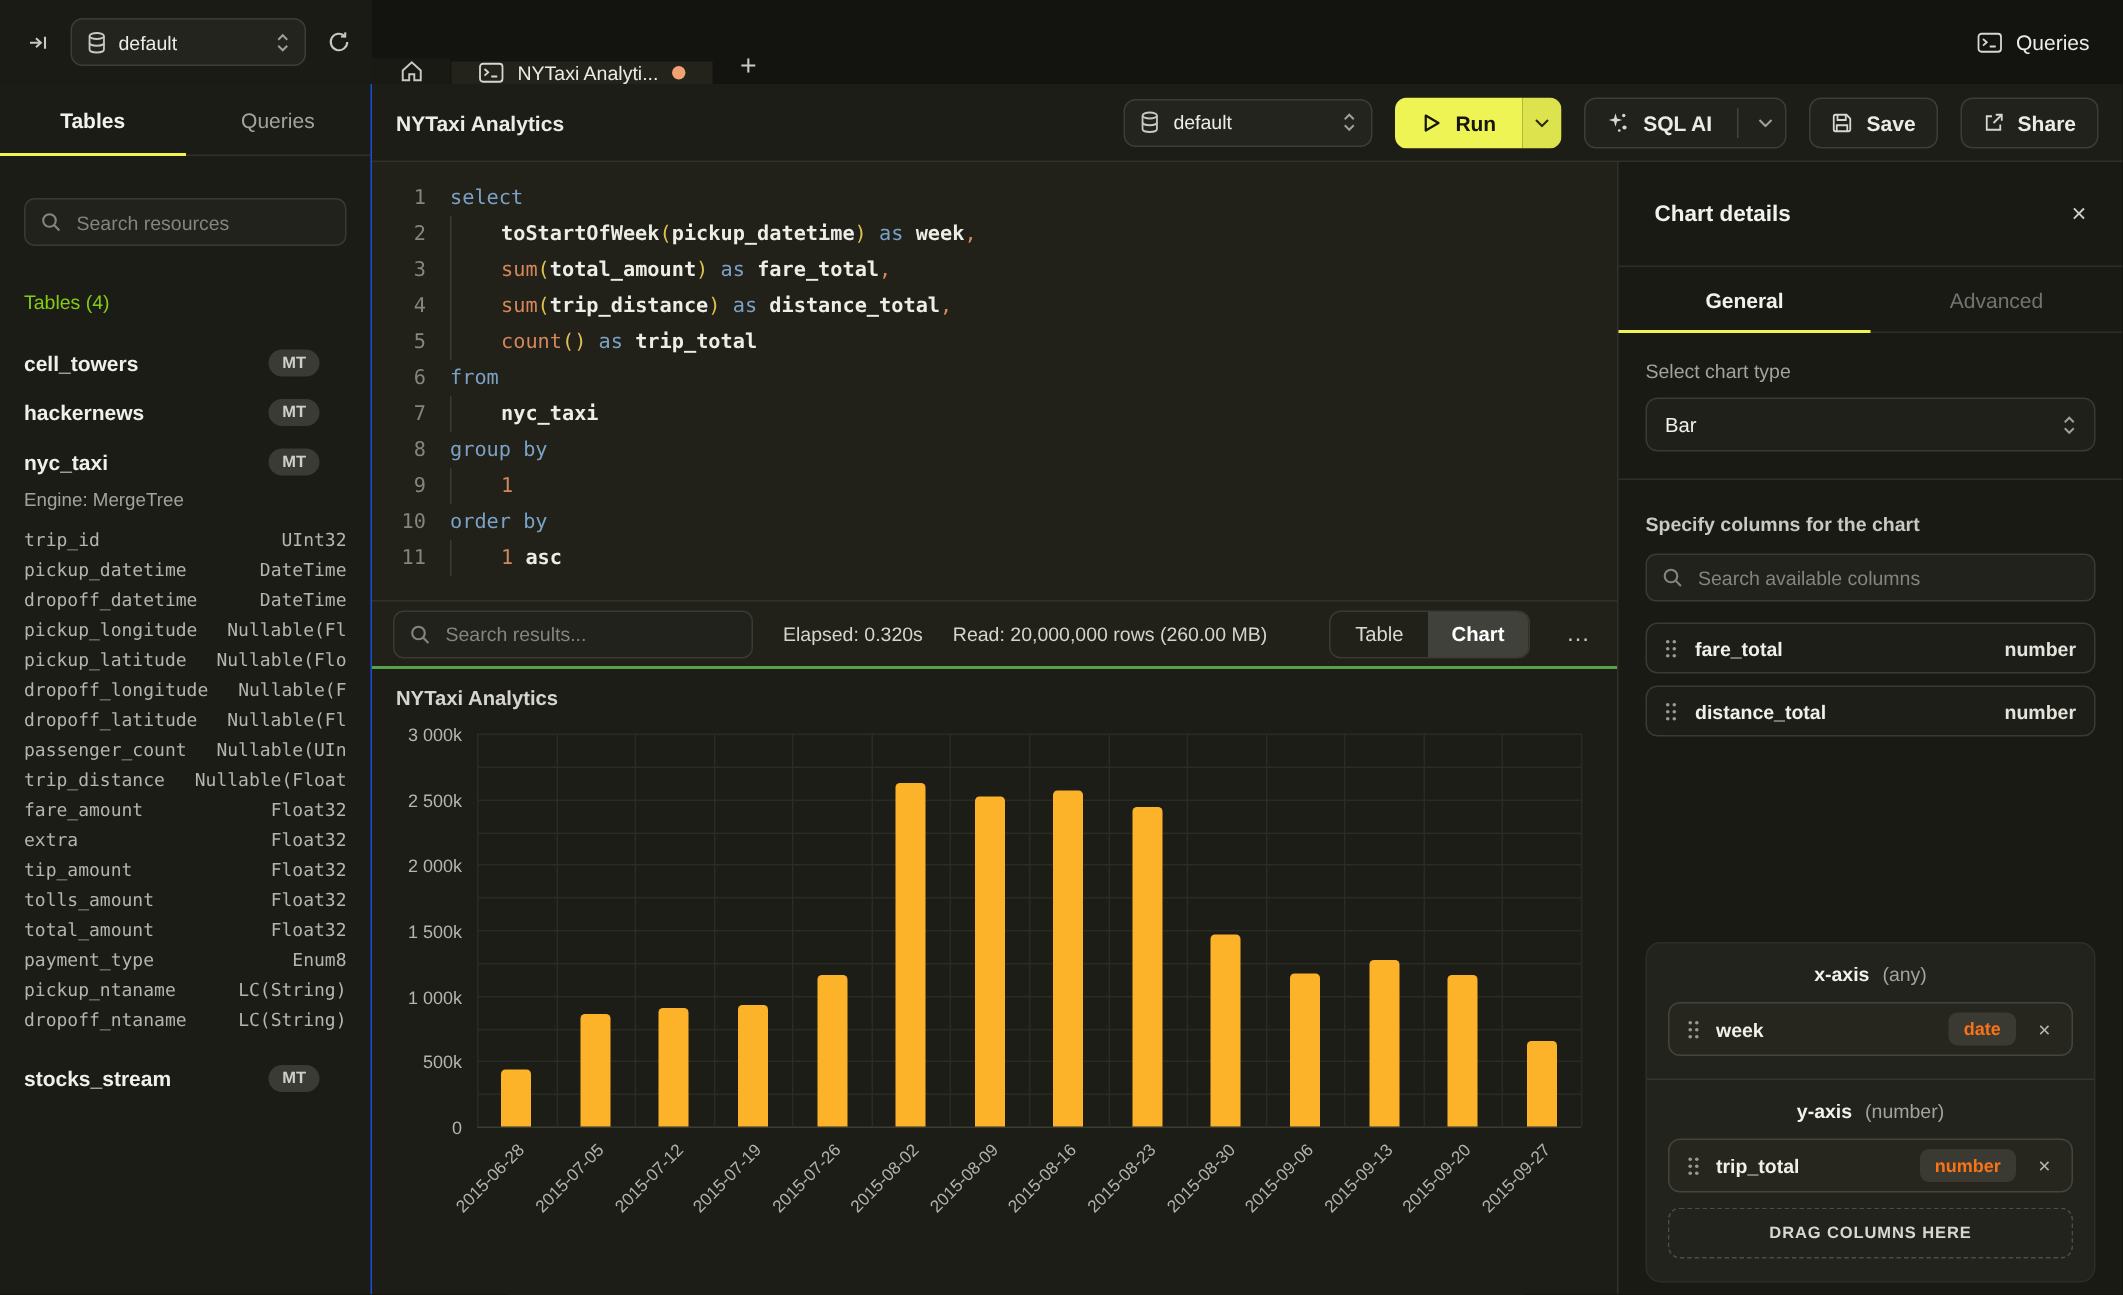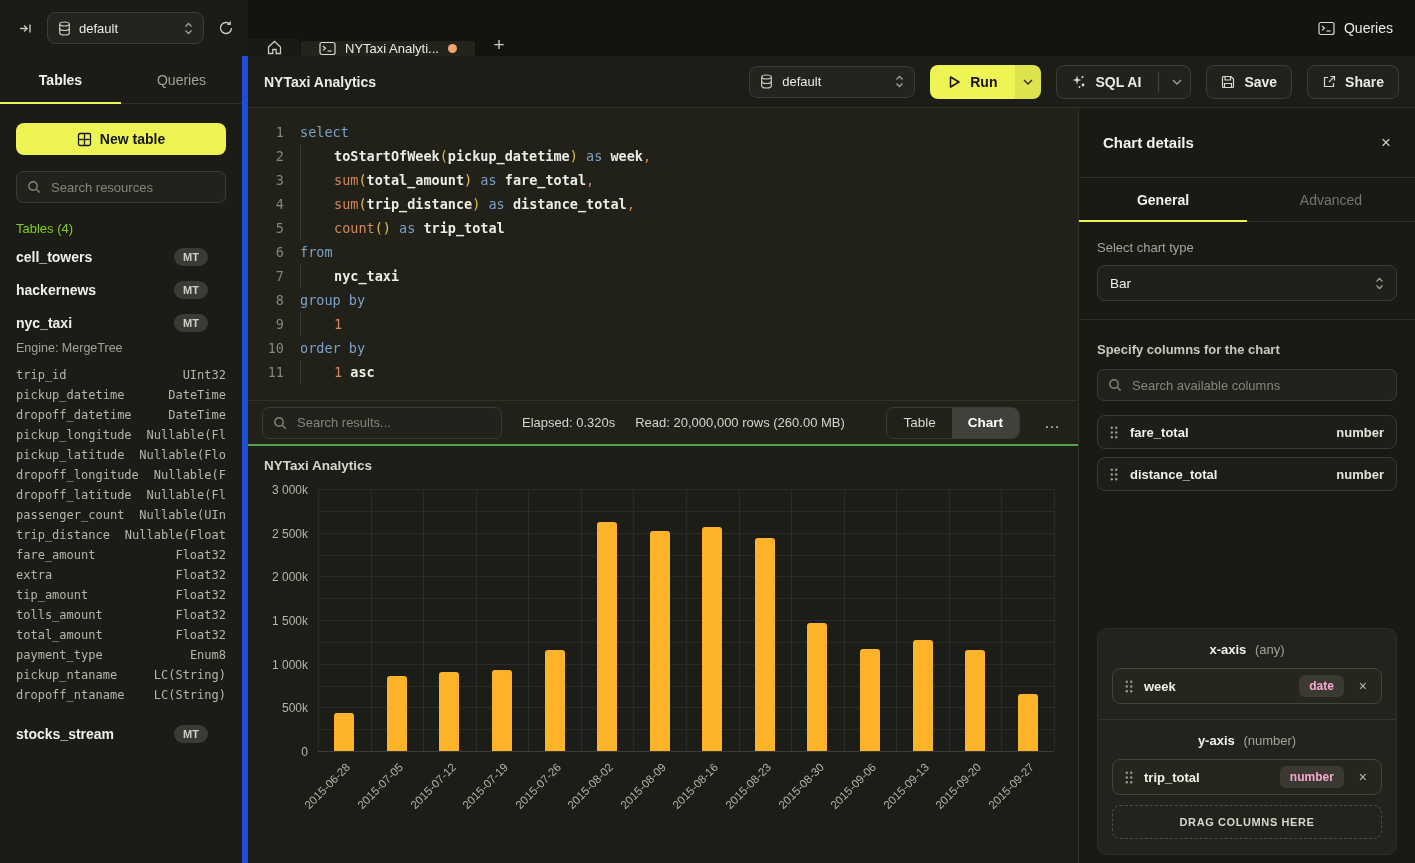--- a/index.html
+++ b/index.html
@@ -22,21 +22,21 @@
   .tab-home { width:52px; display:flex; align-items:center; justify-content:center; background:#1a1a14; cursor:pointer; }
   .tab { display:flex; align-items:center; gap:9px; padding:0 18px; background:#23231c; cursor:pointer; margin-left:1px; }
   .tab .tab-label { color:#ECECE6; font-size:13px; }
   .dot { width:9px; height:9px; border-radius:50%; background:#f2a170; }
   .tab-plus { width:48px; display:flex; align-items:center; justify-content:center; color:#c8c8c0; font-size:19px; cursor:pointer; }
   .topbar-right { display:flex; align-items:center; padding-right:22px; }
   .queries-btn { display:flex; align-items:center; gap:9px; color:#ECECE6; font-size:14px; cursor:pointer; }
 
   
   .main { display:flex; height:807px; }
-  .sidebar { width:248px; flex:none; background:#1c1c16; display:flex; flex-direction:column; border-right:6px solid #1d4ed8; }
+  .sidebar { width:248px; flex:none; background:#1c1c16; display:flex; flex-direction:column; border-right:1px solid #1d4ed8;gap:12px; }
   .right-of-sidebar { flex:1; display:flex; flex-direction:column; min-width:0;justify-content:flex-end; }
 
   
   .side-tabs { display:flex; height:48px; border-bottom:1px solid #31312a; flex:none; }
   .side-tab { flex:1; display:flex; align-items:center; justify-content:center; font-size:14px; color:#a3a39b; cursor:pointer; position:relative; }
   .side-tab.active { color:#f2f2ec; font-weight:700; }
   .side-tab.active::after { content:""; position:absolute; left:0; right:0; bottom:-1px; height:2px; background:#eff455; }
   .new-table-btn { margin:19px 16px 0 16px; height:32px; flex:none; background:#eff455; color:#16160f; border:none; border-radius:8px; font-size:14px; font-weight:700; display:flex; align-items:center; justify-content:center; gap:8px; cursor:pointer; font-family:"Liberation Sans", sans-serif; }
   .side-search { margin:16px 16px 0 16px; flex:none; }
   .search-box { display:flex; align-items:center; gap:8px; height:32px; padding:0 10px; background:#22221c; border:1px solid #3a3a33; border-radius:7px; }
@@ -122,21 +122,21 @@
   .spacer { flex:1; }
   .axes-card { margin:0 18px 8px 18px; background:#23231d; border:1px solid #2e2e28; border-radius:10px; flex:none; }
   .axis-section { padding:13px 14px 15px 14px; }
   .axis-section + .axis-section { border-top:1px solid #34342e; }
   .axis-head { text-align:center; margin-bottom:11px; font-size:13px; }
   .axis-head .t { color:#f2f2ec; font-weight:700; }
   .axis-head .h { color:#a3a39b; margin-left:5px; }
   .axis-item { display:flex; align-items:center; gap:11px; height:36px; padding:0 10px 0 12px; border:1px solid #44443d; border-radius:8px; background:#26261f; margin-bottom:10px; cursor:grab; }
   .axis-item:last-child { margin-bottom:0; }
   .axis-name { flex:1; font-size:13px; font-weight:700; color:#f0f0ea; }
-  .type-badge { background:#3a3a33; color:#f9a8d4; font-size:12px; font-weight:700; border-radius:6px; padding:4px 10px; }
+  .type-badge { background:#3a3a33; color:#f97316; font-size:12px; font-weight:700; border-radius:6px; padding:4px 10px; }
   .axis-remove { color:#b8b8b0; font-size:14px; padding:0 4px; cursor:pointer; }
   .drop-zone { border:1px dashed #4d4d45; border-radius:8px; height:34px; display:flex; align-items:center; justify-content:center; color:#d8d8d0; font-size:11px; font-weight:700; letter-spacing:0.6px; }
 </style>
 </head>
 <body>
 
 <div class="topbar">
   <div class="topbar-left">
     <span class="icon-btn">
       <svg width="15" height="15" viewBox="0 0 15 15" fill="none" stroke="#c8c8c0" stroke-width="1.4">
@@ -202,30 +202,20 @@
     </div>
   </div>
 </div>
 
 <div class="main">
   <aside class="sidebar">
     <div class="side-tabs">
       <div class="side-tab active">Tables</div>
       <div class="side-tab">Queries</div>
     </div>
-    <button class="new-table-btn">
-      <span>
-        <svg width="15" height="15" viewBox="0 0 15 15" fill="none" stroke="#16160f" stroke-width="1.3">
-            <rect x="1.5" y="1.5" width="12" height="12" rx="1.5"></rect>
-            <path d="M1.5 7.5 H13.5"></path>
-            <path d="M7.5 1.5 V13.5"></path>
-          </svg>
-      </span>
-      <span>New table</span>
-    </button>
     <div class="side-search">
       <div class="search-box">
         <span>
           <svg width="14" height="14" viewBox="0 0 14 14" fill="none" stroke="#85857d" stroke-width="1.4">
               <circle cx="6" cy="6" r="4.2"></circle>
               <path d="M9.2 9.2 L12.6 12.6"></path>
             </svg>
         </span>
         <input placeholder="Search resources" style="">
       </div>

